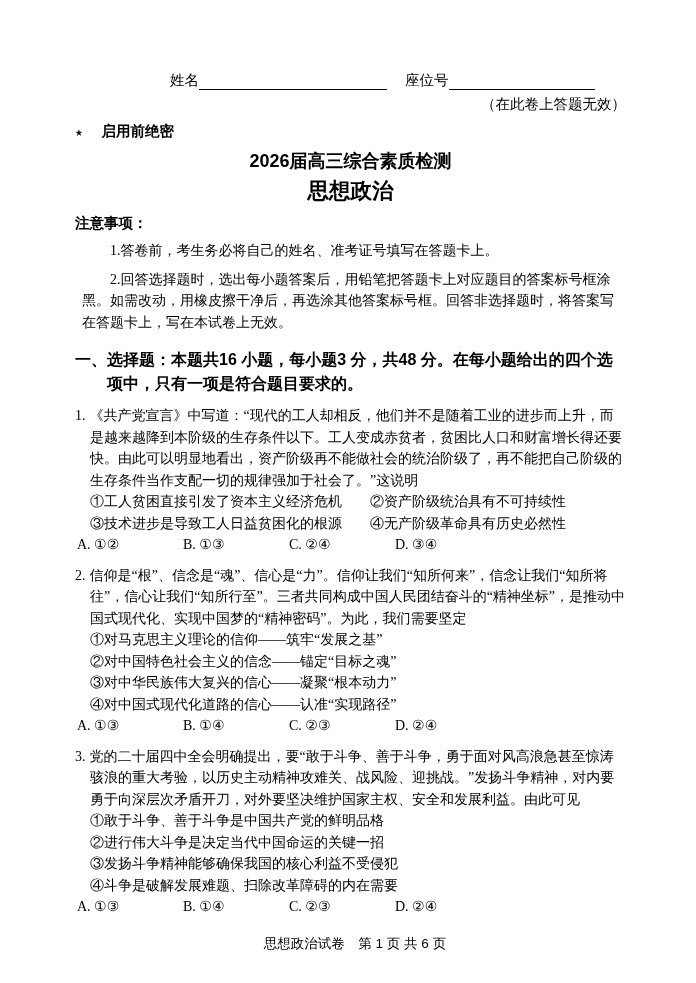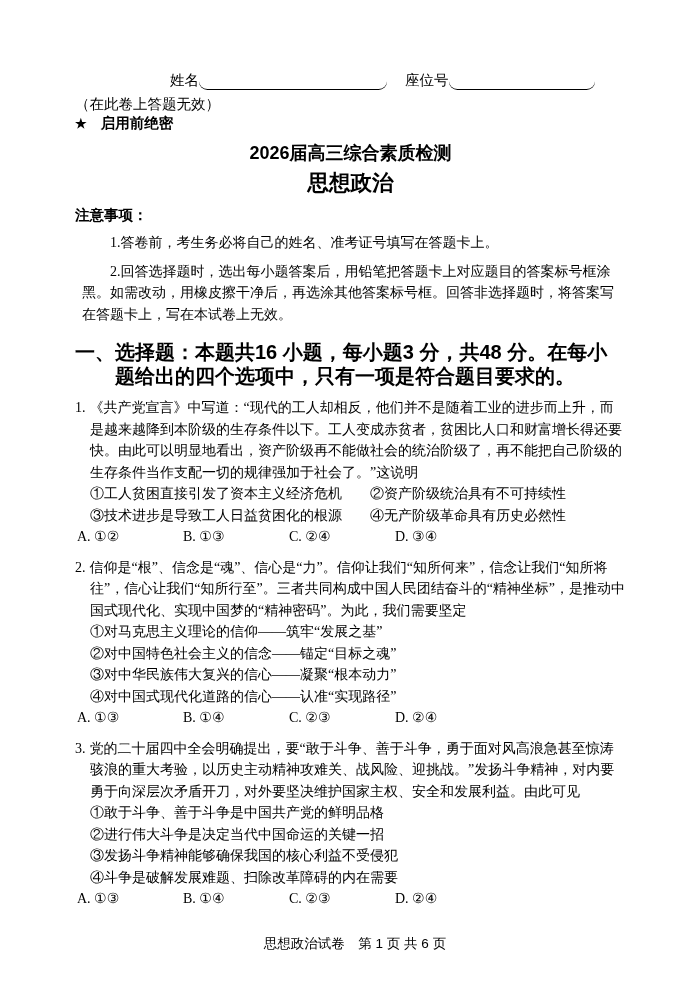--- a/index.html
+++ b/index.html
@@ -1,15 +1,15 @@
 <!DOCTYPE html>
 <html><head>
 <meta charset="utf-8">
 <style>
-  * { box-sizing: border-box; border-radius: 10px; }
+  * { box-sizing: border-box; }
   html, body { margin: 0; padding: 0; }
   body {
     width: 696px; height: 983px;
     background: #ffffff; color: #000000;
     font-family: "Liberation Serif", "DejaVu Serif", serif;
     font-size: 14px;
   }
   .page {
     position: relative;
     width: 696px; height: 983px;
@@ -18,39 +18,39 @@
     background: #ffffff;
   }
   .name-row {
     display: flex; align-items: flex-end;
     margin-left: 95px; font-size: 14.5px; height: 20px;
   }
   .name-row .lbl { white-space: nowrap; }
   .blank { display: inline-block; border-bottom: 1.5px solid #000; height: 17px; }
   .blank.name { width: 188px; margin-right: 18px; }
   .blank.seat { width: 146px; }
-  .center-note { text-align: left; font-size: 14.5px; margin-top: 5px; }
-  .secret { font-weight: bold; font-size: 14.5px; margin-top: 0;
-            font-family: Liberation Sans, sans-serif; }
+  .center-note { text-align: right; font-size: 14.5px; margin-top: 5px; }
+  .secret { font-weight: bold; font-size: 14.5px; margin-top: 8px;
+            font-family: Liberation Mono, monospace; }
   .secret .star { margin-right: 10px; font-size: 13px; }
   .title-main {
     text-align: center; font-weight: bold; font-size: 18px;
     margin: 8px 0 0 0; font-family: "Liberation Sans", "DejaVu Sans", sans-serif;
   }
   .title-subject {
     text-align: center; font-weight: bold; font-size: 21.5px;
     margin: 3px 0 9px 0; font-family: "Liberation Sans", "DejaVu Sans", sans-serif;
   }
   .notice-head {
     font-weight: bold; font-size: 14.5px;
     font-family: "Liberation Sans", "DejaVu Sans", sans-serif;
   }
   .notice-item { margin: 7px; text-indent: 2em; line-height: 21.5px; }
   .section-head {
-    font-weight: bold; font-size: 20px; line-height: 24px;
+    font-weight: bold; font-size: 16px; line-height: 24px;
     font-family: "Liberation Sans", "DejaVu Sans", sans-serif;
     padding-left: 2em; text-indent: -2em;
     margin: 15px 0 8px 0;
   }
   .question { margin-top: 9px; }
   .stem { margin: 0; padding-left: 15px; text-indent: -15px; line-height: 21.5px; }
   .qnum { margin-right: 4px; }
   .opt { margin: 0; padding-left: 15px; line-height: 21.5px; }
   .choices { display: flex; line-height: 21.5px; padding-left: 2px; }
   .choices span { width: 106px; white-space: nowrap; }

